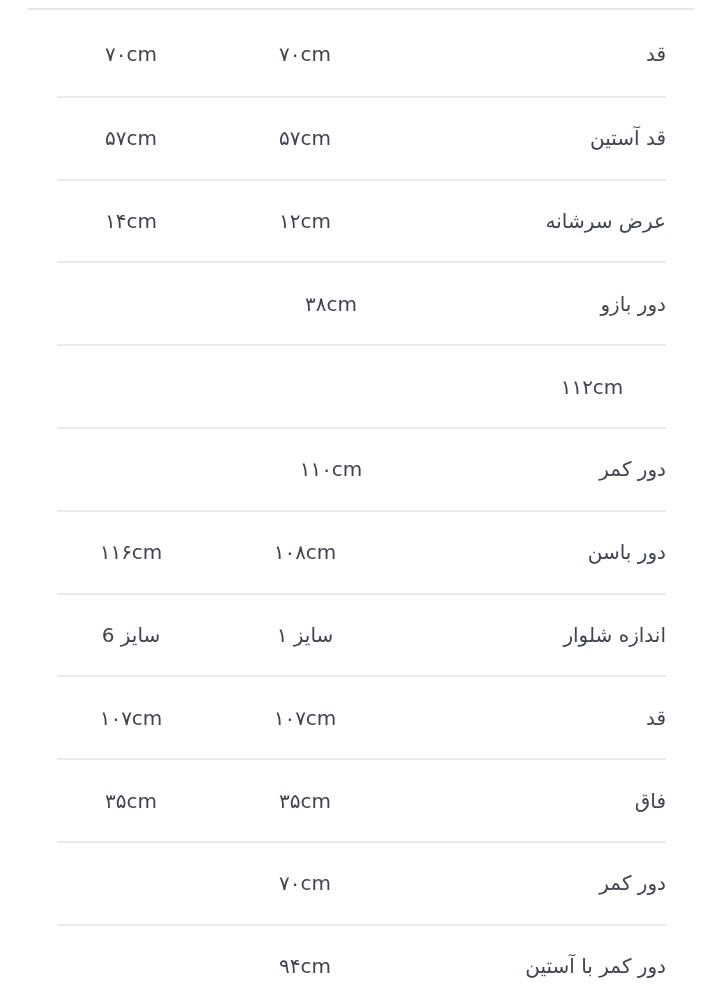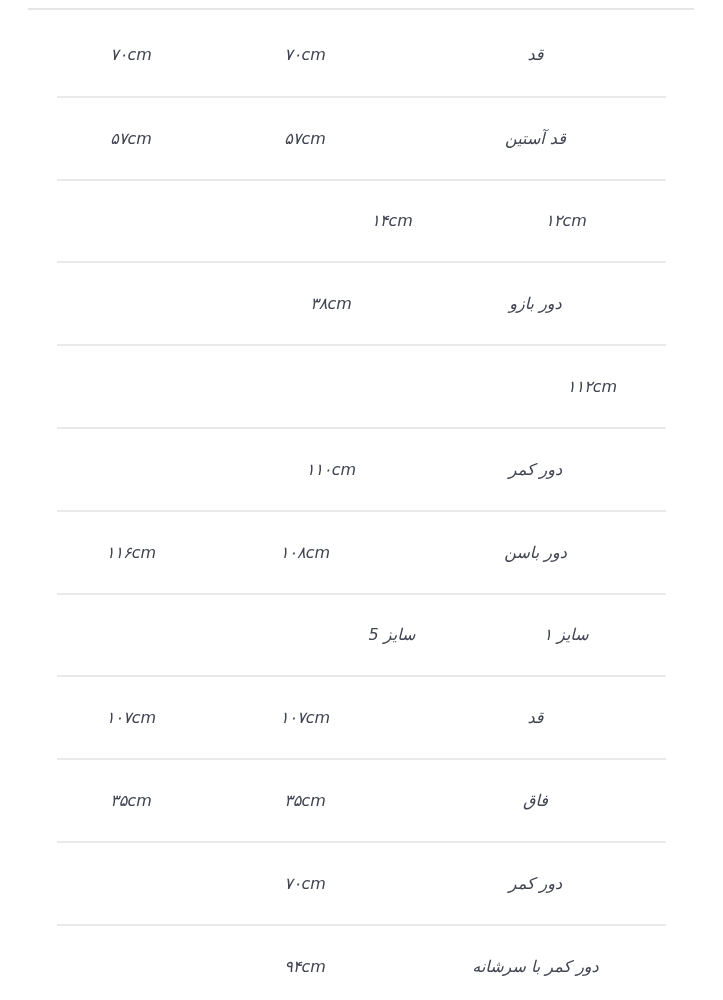--- a/index.html
+++ b/index.html
@@ -40,81 +40,82 @@
     height: 82.8px;
     align-items: center;
     box-sizing: border-box;
   }
   .size-row + .size-row {
     border-top: 2px solid var(--divider-color);
   }
   .cell {
     text-align: center;
     color: var(--text-color);
-    font-size: 16px;
+    font-size: 20px;
     line-height: 1.2;
     white-space: nowrap;
     overflow: visible;
-    font-style: italic;
   }
-  .cell-label  { width: 261px; }
+  .cell-label  { width: 261px; text-align: right; }
   .cell-size1  { width: 200px; }
   .cell-size2  { width: 148px; }
 </style>
 </head>
 <body>
 
 <div class="top-line"></div>
 
 <div class="size-table" id="size-table">
     <div class="size-row">
       <div class="cell cell-label">قد</div>
       <div class="cell cell-size1">۷۰cm</div>
       <div class="cell cell-size2">۷۰cm</div>
     </div>
     <div class="size-row">
       <div class="cell cell-label">قد آستین</div>
       <div class="cell cell-size1">۵۷cm</div>
       <div class="cell cell-size2">۵۷cm</div>
     </div>
     <div class="size-row">
+      <div class="cell cell-label">عرض سرشانه</div>
       <div class="cell cell-size1">۱۲cm</div>
       <div class="cell cell-size2">۱۴cm</div>
     </div>
     <div class="size-row">
       <div class="cell cell-label">دور بازو</div>
       <div class="cell cell-size2">۳۸cm</div>
     </div>
     <div class="size-row">
       <div class="cell cell-size2">۱۱۲cm</div>
     </div>
     <div class="size-row">
       <div class="cell cell-label">دور کمر</div>
       <div class="cell cell-size2">۱۱۰cm</div>
     </div>
     <div class="size-row">
       <div class="cell cell-label">دور باسن</div>
       <div class="cell cell-size1">۱۰۸cm</div>
       <div class="cell cell-size2">۱۱۶cm</div>
     </div>
     <div class="size-row">
+      <div class="cell cell-label">اندازه شلوار</div>
       <div class="cell cell-size1">سایز ۱</div>
-      <div class="cell cell-size2">سایز 5</div>
+      <div class="cell cell-size2">سایز 6</div>
     </div>
     <div class="size-row">
       <div class="cell cell-label">قد</div>
       <div class="cell cell-size1">۱۰۷cm</div>
       <div class="cell cell-size2">۱۰۷cm</div>
     </div>
     <div class="size-row">
       <div class="cell cell-label">فاق</div>
       <div class="cell cell-size1">۳۵cm</div>
       <div class="cell cell-size2">۳۵cm</div>
     </div>
     <div class="size-row">
       <div class="cell cell-label">دور کمر</div>
       <div class="cell cell-size1">۷۰cm</div>
     </div>
     <div class="size-row">
-      <div class="cell cell-label">دور کمر با سرشانه</div>
+      <div class="cell cell-label">دور کمر با آستین</div>
       <div class="cell cell-size1">۹۴cm</div>
     </div>
   </div>
 
 </body></html>

